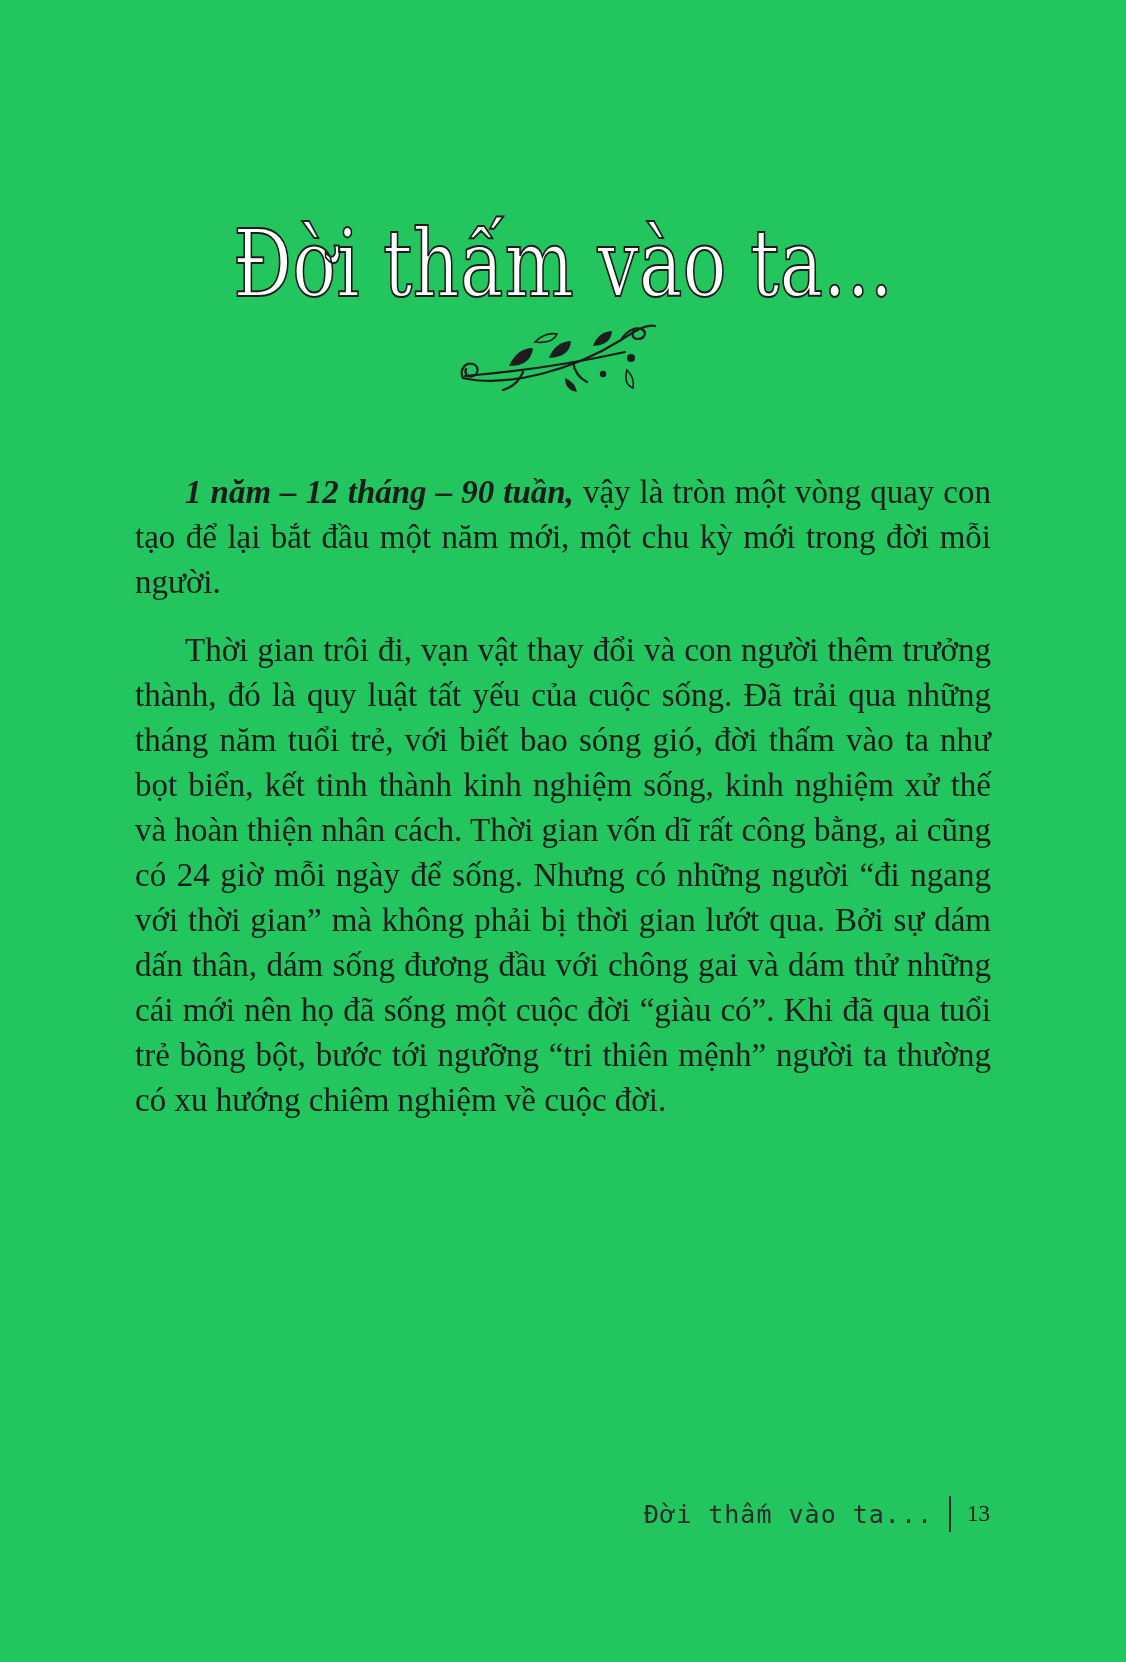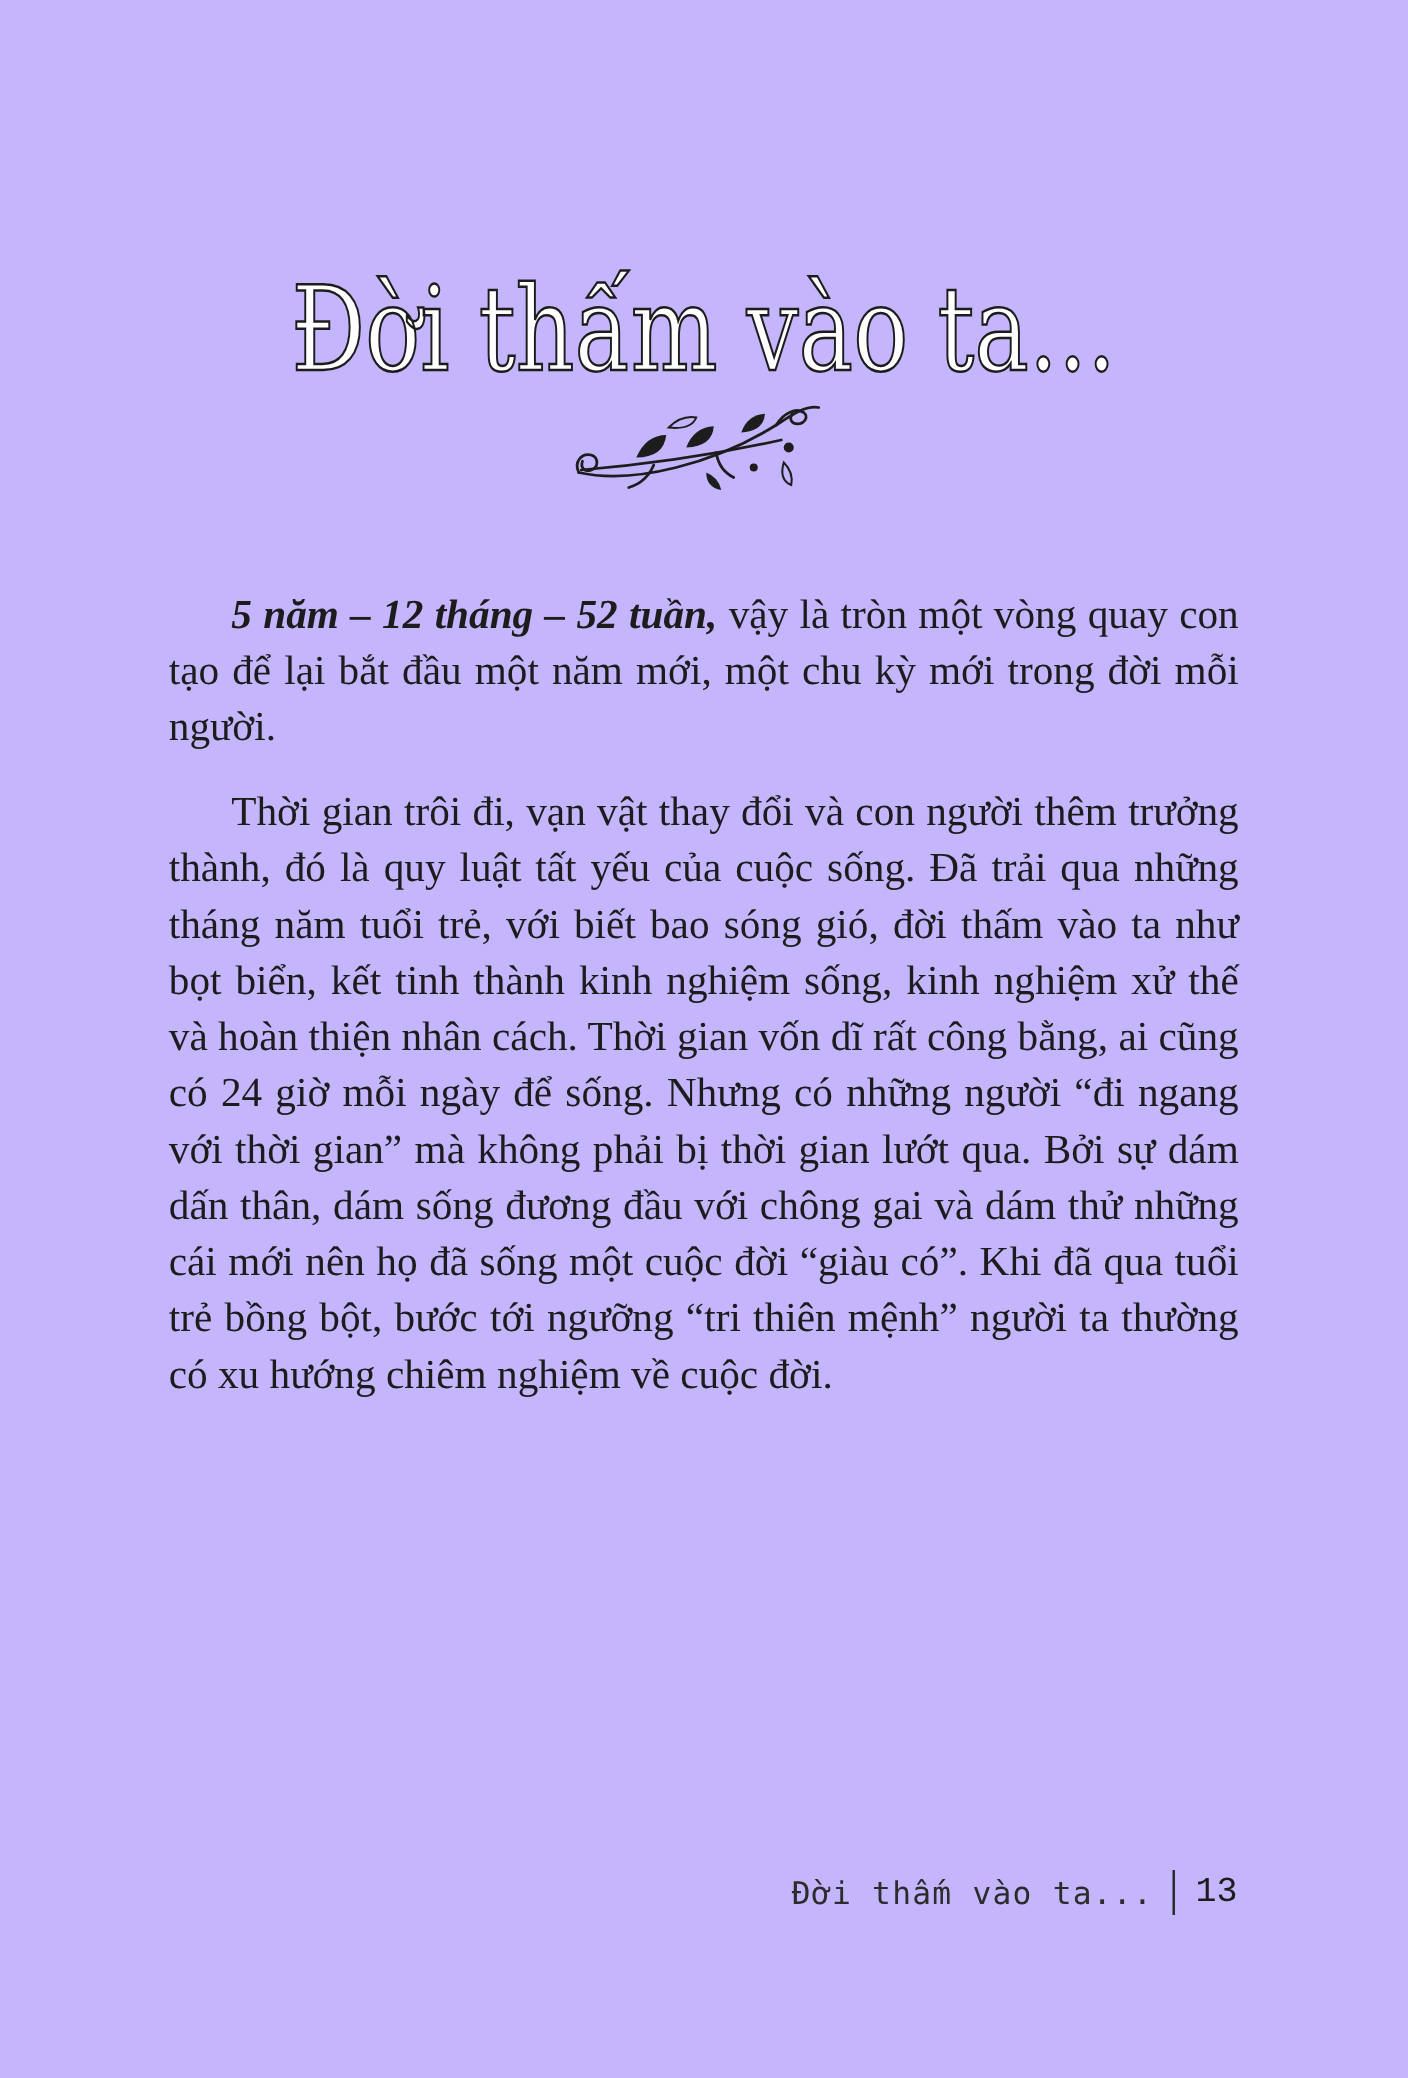--- a/index.html
+++ b/index.html
@@ -4,21 +4,21 @@
 <style>
   html, body {
     margin: 0;
     padding: 0;
     background: #ffffff;
   }
   .page {
     position: relative;
     width: 1126px;
     height: 1662px;
-    background: #c4b5fd;
+    background: #22c55e;
     overflow: hidden;
     font-family: "Liberation Serif", serif;
     color: #1c1c1c;
   }
   .title-wrap {
     position: absolute;
     top: 192px;
     left: 0;
     width: 1126px;
     height: 140px;
@@ -62,22 +62,22 @@
     letter-spacing: 1px;
     color: #2c2c2c;
     white-space: nowrap;
   }
   .footer-divider {
     width: 2px;
     height: 36px;
     background: #2c2c2c;
   }
   .page-number {
-    font-family: Liberation Mono, monospace;
-    font-size: 28px;
+    font-family: Liberation Serif, serif;
+    font-size: 23px;
     color: #1c1c1c;
   }
 </style>
 </head>
 <body>
 
 <div class="page">
 
   <div class="title-wrap">
     <svg width="1126" height="140" viewBox="0 0 1126 140">
@@ -104,21 +104,21 @@
         <path d="M112,66 q10,4 12,14 q-12,-2 -12,-14 Z"></path>
       </g>
       <g fill="none" stroke="#1d1d1d" stroke-width="1.6">
         <path d="M82,30 q10,-10 22,-8 q-4,10 -22,8 Z"></path>
         <path d="M174,58 q8,8 6,18 q-10,-4 -6,-18 Z"></path>
       </g>
     </svg>
   </div>
 
   <div class="body-text">
-      <p class="para"><span class="run bold-italic">5 năm – 12 tháng – 52 tuần,</span><span class="run normal"> vậy là tròn một vòng quay con tạo để lại bắt đầu một năm mới, một chu kỳ mới trong đời mỗi người.</span></p>
+      <p class="para"><span class="run bold-italic">1 năm – 12 tháng – 90 tuần,</span><span class="run normal"> vậy là tròn một vòng quay con tạo để lại bắt đầu một năm mới, một chu kỳ mới trong đời mỗi người.</span></p>
       <p class="para"><span class="run normal">Thời gian trôi đi, vạn vật thay đổi và con người thêm trưởng thành, đó là quy luật tất yếu của cuộc sống. Đã trải qua những tháng năm tuổi trẻ, với biết bao sóng gió, đời thấm vào ta như bọt biển, kết tinh thành kinh nghiệm sống, kinh nghiệm xử thế và hoàn thiện nhân cách. Thời gian vốn dĩ rất công bằng, ai cũng có 24 giờ mỗi ngày để sống. Nhưng có những người “đi ngang với thời gian” mà không phải bị thời gian lướt qua. Bởi sự dám dấn thân, dám sống đương đầu với chông gai và dám thử những cái mới nên họ đã sống một cuộc đời “giàu có”. Khi đã qua tuổi trẻ bồng bột, bước tới ngưỡng “tri thiên mệnh” người ta thường có xu hướng chiêm nghiệm về cuộc đời.</span></p>
     </div>
 
   <div class="footer">
     <span class="running-title">Đời thấm vào ta...</span>
     <span class="footer-divider"></span>
     <span class="page-number">13</span>
   </div>
 
 </div>

